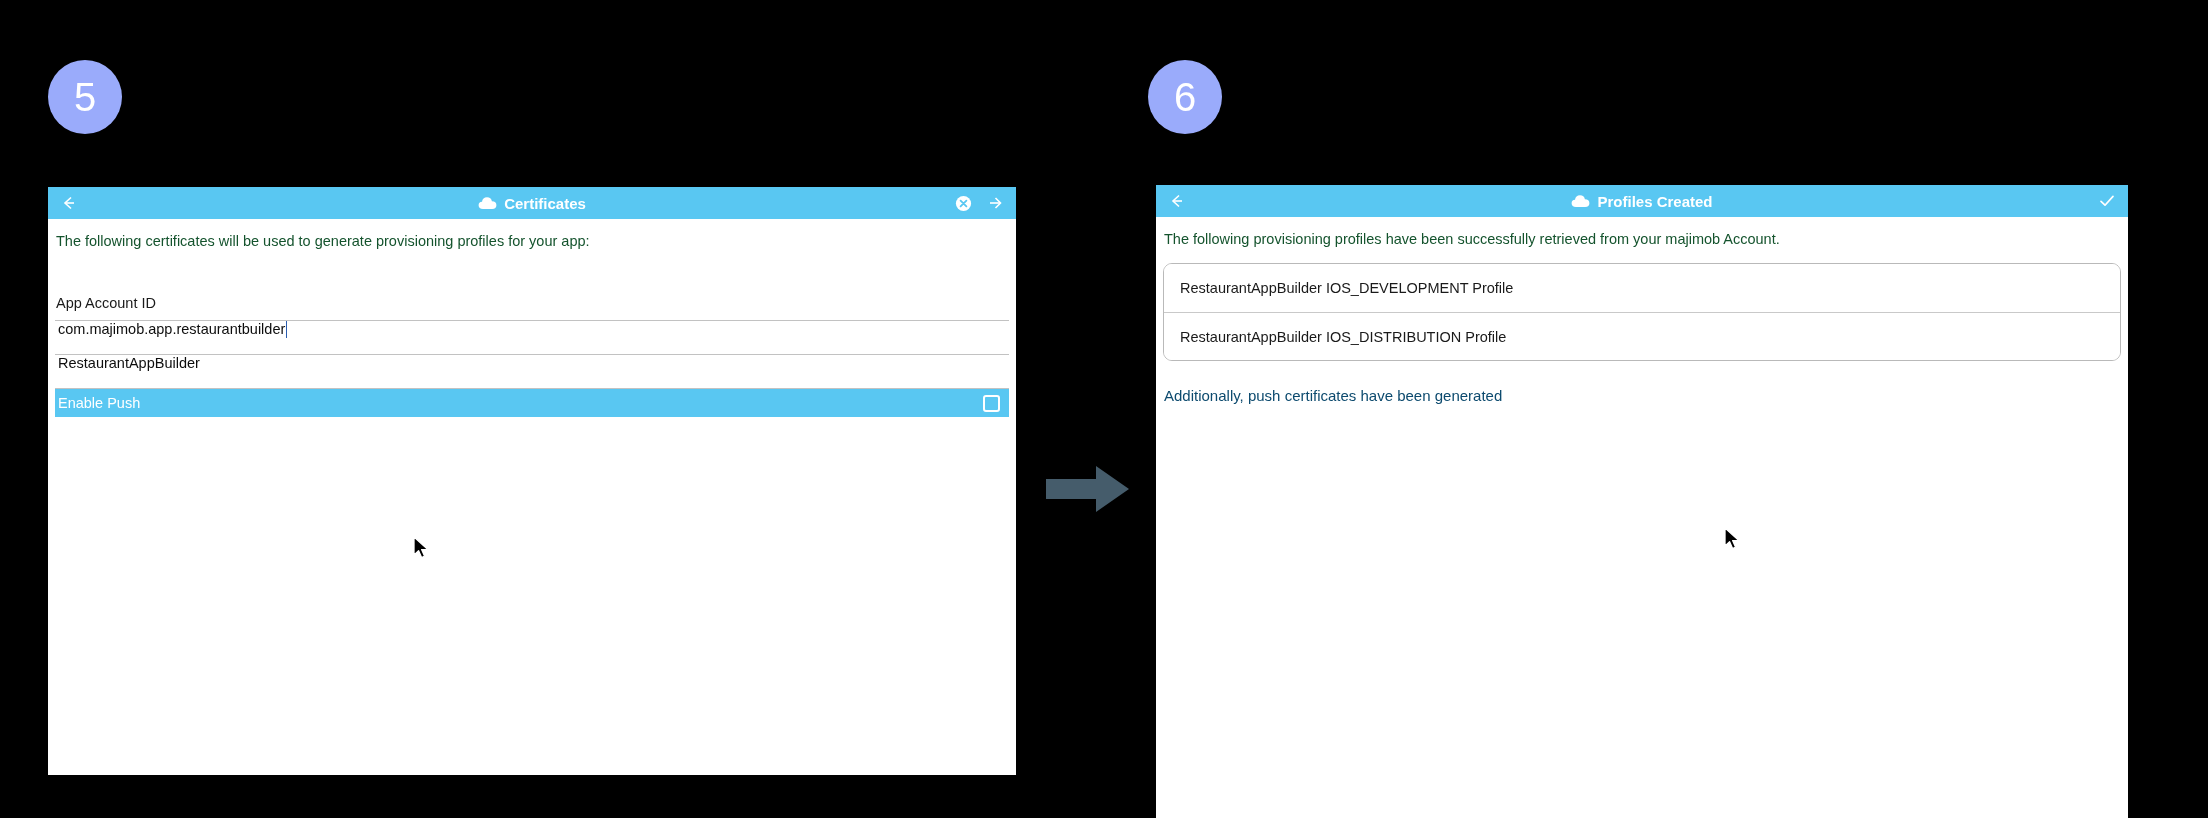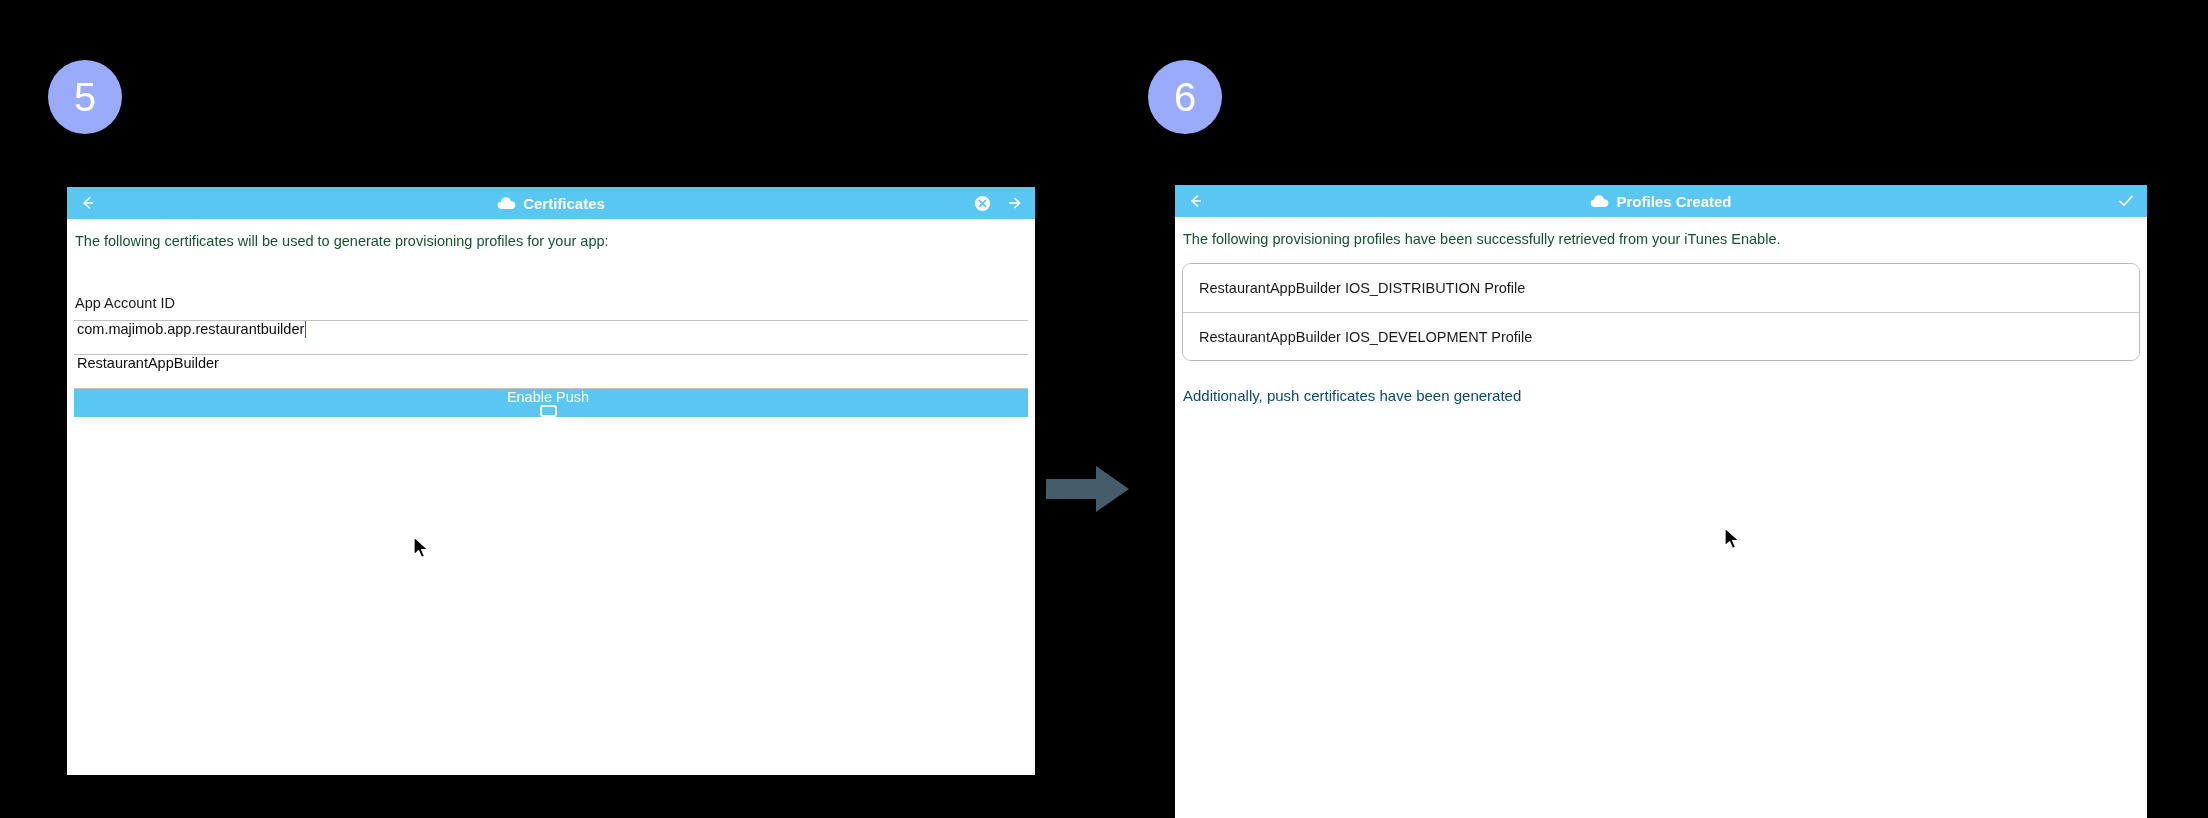--- a/index.html
+++ b/index.html
@@ -24,21 +24,20 @@
     font-weight: 400;
   }
   #badge-5 { left: 48px; top: 60px; }
   #badge-6 { left: 1148px; top: 60px; }
 
   
   .panel {
     position: absolute;
     background: #ffffff;
     overflow: hidden;
-    margin-left: 19px;
   }
   #panel-left  { left: 48px;   top: 187px; width: 968px;  height: 588px; }
   #panel-right { left: 1156px; top: 185px; width: 972px;  height: 641px; }
 
   .titlebar {
     position: relative;
     height: 32px;
     background: #59C7F2;
     display: flex;
     align-items: center;
@@ -104,21 +103,20 @@
     background: #2a5db0;
     margin-left: 1px;
   }
   .toggle-row {
     height: 28px;
     background: #59C7F2;
     display: flex; align-items: center; justify-content: space-between;
     padding: 0 9px 0 3px;
     color: #ffffff;
     font-size: 14.5px;
-    flex-direction: column;
   }
   .checkbox {
     width: 17px; height: 17px;
     border: 2px solid #ffffff;
     border-radius: 3px;
     background: transparent;
   }
   .note {
     font-size: 15px;
     color: #0c4a6e;
@@ -232,25 +230,25 @@
       <div class="tb-right">
         <span class="icon-btn">
           <svg width="18" height="18" viewBox="0 0 18 18">
               <path d="M3 9.4 L7 13.2 L15 4.4" fill="none" stroke="#fff" stroke-width="1.7" stroke-linecap="round" stroke-linejoin="round"></path>
             </svg>
         </span>
       </div>
     </div>
 
     <div class="pbody">
-      <div class="intro">The following provisioning profiles have been successfully retrieved from your iTunes Enable.</div>
+      <div class="intro">The following provisioning profiles have been successfully retrieved from your majimob Account.</div>
 
       <div class="card">
+        <div class="card-row">RestaurantAppBuilder IOS_DEVELOPMENT Profile</div>
         <div class="card-row">RestaurantAppBuilder IOS_DISTRIBUTION Profile</div>
-        <div class="card-row">RestaurantAppBuilder IOS_DEVELOPMENT Profile</div>
       </div>
 
       <div class="note">Additionally, push certificates have been generated</div>
     </div>
   </div>
 
   <div class="cursor" id="cursor-left">
     <svg width="20" height="26" viewBox="0 0 20 26">
       <path d="M2 1 L2 19 L6.6 14.8 L9.6 21.6 L12.6 20.2 L9.6 13.6 L15.6 13.3 Z" fill="#000000" stroke="#ffffff" stroke-width="1.3" stroke-linejoin="round"></path>
     </svg>

